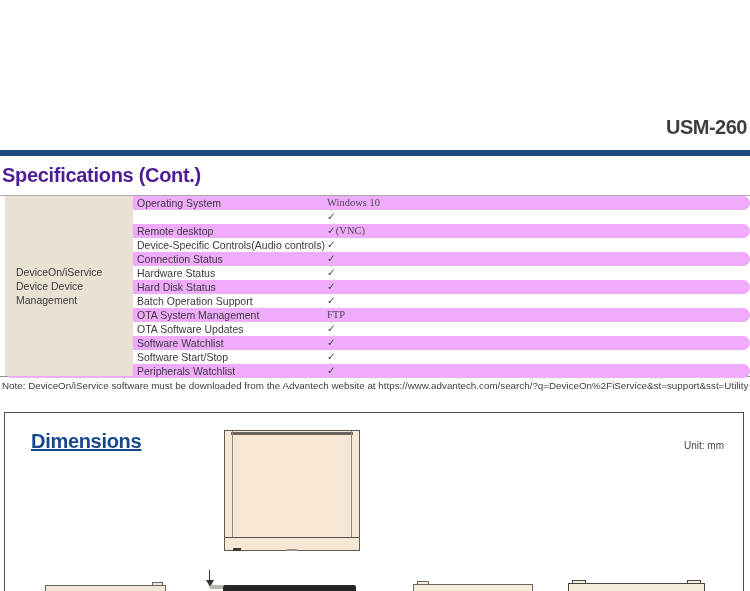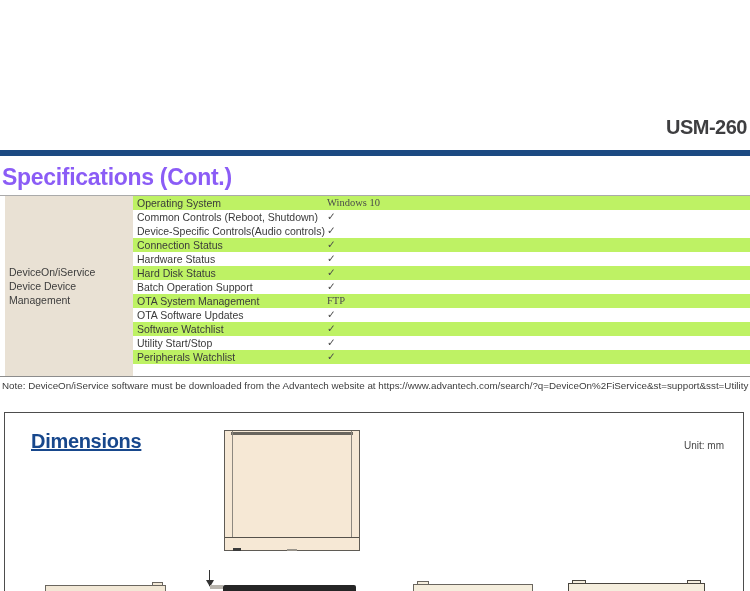--- a/index.html
+++ b/index.html
@@ -8,40 +8,40 @@
     font-family:"Liberation Sans",sans-serif;color:#3c3c3c;
   }
   
   .product-code{
     position:absolute;top:116px;right:3px;font-size:20px;font-weight:bold;
     color:#3e3e40;letter-spacing:-0.5px;
   }
   .header-rule{position:absolute;top:150px;left:0;width:750px;height:6px;background:#1c4a82;}
   
   .spec-heading{
-    position:absolute;top:164px;left:2px;font-size:23px;font-weight:bold;
-    color:#8b5cf6;letter-spacing:-0.3px;text-align:center;
+    position:absolute;top:164px;left:2px;font-size:20px;font-weight:bold;
+    color:#4c1d95;letter-spacing:-0.3px;text-align:center;
   }
   .spec-table{
     position:absolute;top:195px;left:0;width:750px;height:182px;
     border-top:1px solid #aaaaaa;border-bottom:1px solid #8c8c8c;box-sizing:border-box;
   }
   .spec-rows{position:absolute;top:0;left:0;right:0;bottom:0;}
   .spec-row{position:relative;height:14px;line-height:14px;font-size:10.5px;color:#3a3a3a;}
   .spec-row.striped{
-    position:relative;height:14px;background:#bef264;margin-left:5px;
+    position:relative;height:14px;background:#f0abfc;margin-left:5px;border-radius:7px;
   }
   .spec-row .feature{position:absolute;left:137px;top:0;white-space:nowrap;}
   .spec-row.striped .feature{left:132px;}
   .spec-row .value{position:absolute;left:327px;top:0;white-space:nowrap;color:#4a4a4a;font-family:Liberation Serif, serif;}
   .spec-row.striped .value{left:322px;}
   .group-cell{
     position:absolute;top:0;bottom:0;left:5px;width:128px;background:#e9e1d4;z-index:2;
     display:flex;flex-direction:column;justify-content:center;
-    font-size:10.5px;line-height:14px;color:#3c3c3c;padding-left:4px;box-sizing:border-box;
+    font-size:10.5px;line-height:14px;color:#3c3c3c;padding-left:11px;box-sizing:border-box;
   }
   .note-line{position:absolute;top:380px;left:2px;font-size:9.8px;color:#3c3c3c;white-space:nowrap;text-align:center;}
   
   .dim-box{
     position:absolute;left:4px;top:412px;width:740px;height:200px;
     border:1px solid #4d4d4d;background:#ffffff;box-sizing:border-box;
   }
   .dim-heading{
     position:absolute;left:26px;top:17px;font-size:20px;font-weight:bold;
     color:#17478c;letter-spacing:-0.3px;text-decoration:underline;
@@ -85,22 +85,25 @@
 
   <div class="spec-heading">Specifications (Cont.)</div>
 
   <div class="spec-table">
     <div class="spec-rows">
         <div class="spec-row striped">
           <span class="feature">Operating System</span>
           <span class="value">Windows 10</span>
         </div>
         <div class="spec-row">
-          <span class="feature">Common Controls (Reboot, Shutdown)</span>
           <span class="value">✓</span>
+        </div>
+        <div class="spec-row striped">
+          <span class="feature">Remote desktop</span>
+          <span class="value">✓(VNC)</span>
         </div>
         <div class="spec-row">
           <span class="feature">Device-Specific Controls(Audio controls)</span>
           <span class="value">✓</span>
         </div>
         <div class="spec-row striped">
           <span class="feature">Connection Status</span>
           <span class="value">✓</span>
         </div>
         <div class="spec-row">
@@ -121,21 +124,21 @@
         </div>
         <div class="spec-row">
           <span class="feature">OTA Software Updates</span>
           <span class="value">✓</span>
         </div>
         <div class="spec-row striped">
           <span class="feature">Software Watchlist</span>
           <span class="value">✓</span>
         </div>
         <div class="spec-row">
-          <span class="feature">Utility Start/Stop</span>
+          <span class="feature">Software Start/Stop</span>
           <span class="value">✓</span>
         </div>
         <div class="spec-row striped">
           <span class="feature">Peripherals Watchlist</span>
           <span class="value">✓</span>
         </div>
       </div>
     <div class="group-cell">
       <span>DeviceOn/iService</span>
       <span>Device Device Management</span>

